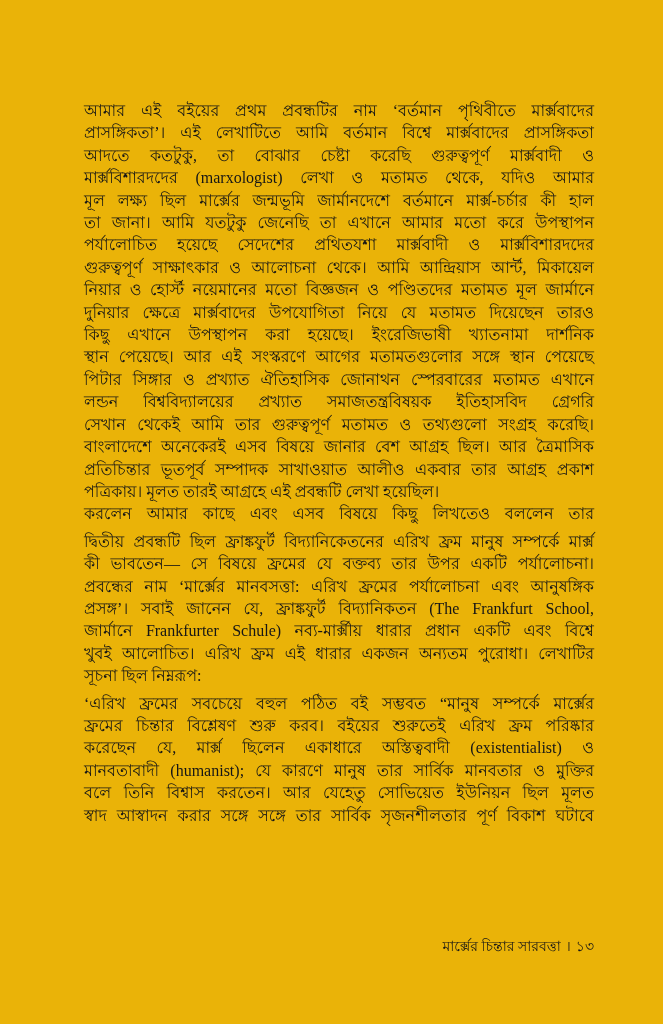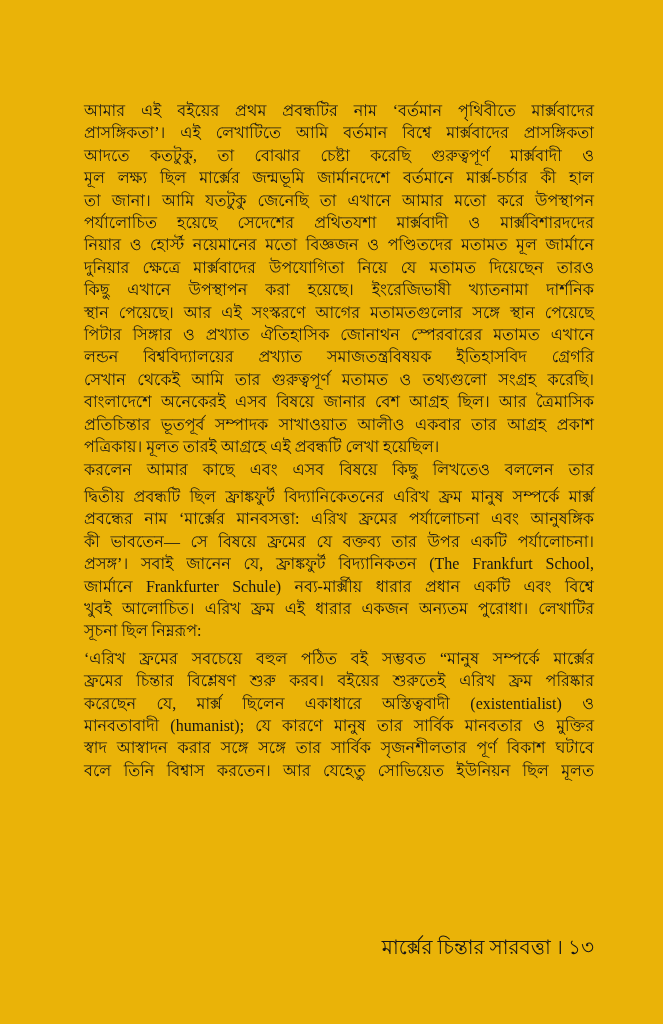--- a/index.html
+++ b/index.html
@@ -27,65 +27,67 @@
     text-align: justify;
     text-align-last: justify;
   }
   .line.last {
     text-align-last: left;
   }
   .page-footer {
     position: absolute;
     top: 936px;
     right: 69px;
-    font-size: 20px;
+    font-size: 14px;
     line-height: 22px;
     white-space: nowrap;
     color: #161616;
   }
   .page-footer .sep { padding: 0 5px; }
 </style>
 </head>
 <body>
 
 <div class="page">
   <main class="text-block">
       <div class="para">
         <div class="line">আমার এই বইয়ের প্রথম প্রবন্ধটির নাম ‘বর্তমান পৃথিবীতে মার্ক্সবাদের</div>
         <div class="line">প্রাসঙ্গিকতা’। এই লেখাটিতে আমি বর্তমান বিশ্বে মার্ক্সবাদের প্রাসঙ্গিকতা</div>
         <div class="line">আদতে কতটুকু, তা বোঝার চেষ্টা করেছি গুরুত্বপূর্ণ মার্ক্সবাদী ও</div>
+        <div class="line">মার্ক্সবিশারদদের (marxologist) লেখা ও মতামত থেকে, যদিও আমার</div>
         <div class="line">মূল লক্ষ্য ছিল মার্ক্সের জন্মভূমি জার্মানদেশে বর্তমানে মার্ক্স-চর্চার কী হাল</div>
         <div class="line">তা জানা। আমি যতটুকু জেনেছি তা এখানে আমার মতো করে উপস্থাপন</div>
         <div class="line">পর্যালোচিত হয়েছে সেদেশের প্রথিতযশা মার্ক্সবাদী ও মার্ক্সবিশারদদের</div>
+        <div class="line">গুরুত্বপূর্ণ সাক্ষাৎকার ও আলোচনা থেকে। আমি আন্দ্রিয়াস আর্ন্ট, মিকায়েল</div>
         <div class="line">নিয়ার ও হোর্স্ট নয়েমানের মতো বিজ্ঞজন ও পণ্ডিতদের মতামত মূল জার্মানে</div>
         <div class="line">দুনিয়ার ক্ষেত্রে মার্ক্সবাদের উপযোগিতা নিয়ে যে মতামত দিয়েছেন তারও</div>
         <div class="line">কিছু এখানে উপস্থাপন করা হয়েছে। ইংরেজিভাষী খ্যাতনামা দার্শনিক</div>
         <div class="line">স্থান পেয়েছে। আর এই সংস্করণে আগের মতামতগুলোর সঙ্গে স্থান পেয়েছে</div>
         <div class="line">পিটার সিঙ্গার ও প্রখ্যাত ঐতিহাসিক জোনাথন স্পেরবারের মতামত এখানে</div>
         <div class="line">লন্ডন বিশ্ববিদ্যালয়ের প্রখ্যাত সমাজতন্ত্রবিষয়ক ইতিহাসবিদ গ্রেগরি</div>
         <div class="line">সেখান থেকেই আমি তার গুরুত্বপূর্ণ মতামত ও তথ্যগুলো সংগ্রহ করেছি।</div>
         <div class="line">বাংলাদেশে অনেকেরই এসব বিষয়ে জানার বেশ আগ্রহ ছিল। আর ত্রৈমাসিক</div>
         <div class="line">প্রতিচিন্তার ভূতপূর্ব সম্পাদক সাখাওয়াত আলীও একবার তার আগ্রহ প্রকাশ</div>
         <div class="line last">পত্রিকায়। মূলত তারই আগ্রহে এই প্রবন্ধটি লেখা হয়েছিল।</div>
         <div class="line">করলেন আমার কাছে এবং এসব বিষয়ে কিছু লিখতেও বললেন তার</div>
       </div>
       <div class="para">
         <div class="line">দ্বিতীয় প্রবন্ধটি ছিল ফ্রাঙ্কফুর্ট বিদ্যানিকেতনের এরিখ ফ্রম মানুষ সম্পর্কে মার্ক্স</div>
+        <div class="line">কী ভাবতেন— সে বিষয়ে ফ্রমের যে বক্তব্য তার উপর একটি পর্যালোচনা।</div>
         <div class="line">প্রবন্ধের নাম ‘মার্ক্সের মানবসত্তা: এরিখ ফ্রমের পর্যালোচনা এবং আনুষঙ্গিক</div>
-        <div class="line">কী ভাবতেন— সে বিষয়ে ফ্রমের যে বক্তব্য তার উপর একটি পর্যালোচনা।</div>
         <div class="line">প্রসঙ্গ’। সবাই জানেন যে, ফ্রাঙ্কফুর্ট বিদ্যানিকতন (The Frankfurt School,</div>
         <div class="line">জার্মানে Frankfurter Schule) নব্য-মার্ক্সীয় ধারার প্রধান একটি এবং বিশ্বে</div>
         <div class="line">খুবই আলোচিত। এরিখ ফ্রম এই ধারার একজন অন্যতম পুরোধা। লেখাটির</div>
         <div class="line last">সূচনা ছিল নিম্নরূপ:</div>
       </div>
       <div class="para">
         <div class="line">‘এরিখ ফ্রমের সবচেয়ে বহুল পঠিত বই সম্ভবত “মানুষ সম্পর্কে মার্ক্সের</div>
         <div class="line">ফ্রমের চিন্তার বিশ্লেষণ শুরু করব। বইয়ের শুরুতেই এরিখ ফ্রম পরিষ্কার</div>
         <div class="line">করেছেন যে, মার্ক্স ছিলেন একাধারে অস্তিত্ববাদী (existentialist) ও</div>
         <div class="line">মানবতাবাদী (humanist); যে কারণে মানুষ তার সার্বিক মানবতার ও মুক্তির</div>
+        <div class="line">বলে তিনি বিশ্বাস করতেন। আর যেহেতু সোভিয়েত ইউনিয়ন ছিল মূলত</div>
         <div class="line">স্বাদ আস্বাদন করার সঙ্গে সঙ্গে তার সার্বিক সৃজনশীলতার পূর্ণ বিকাশ ঘটাবে</div>
-        <div class="line">বলে তিনি বিশ্বাস করতেন। আর যেহেতু সোভিয়েত ইউনিয়ন ছিল মূলত</div>
       </div>
     </main>
   <footer class="page-footer">
     <span>মার্ক্সের চিন্তার সারবত্তা</span><span class="sep">।</span><span>১৩</span>
   </footer>
 </div>
 
 </body></html>

